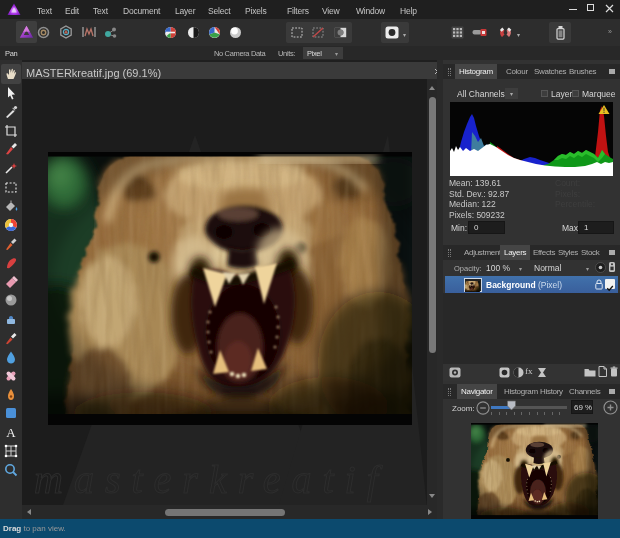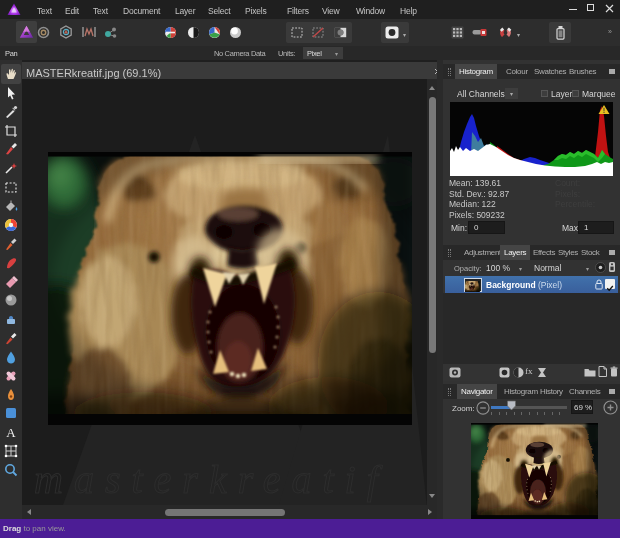--- a/index.html
+++ b/index.html
@@ -10,21 +10,21 @@
 #menubar { left:0; top:0; width:620px; height:19px; background:#1f1f1f; color:#c4c4c4; font-size:8.5px; letter-spacing:-0.2px; }
 #menubar span.mi { position:absolute; top:6px; }
 #toolbar { left:0; top:19px; width:620px; height:27px; background:#2d2d2d; }
 #ctxbar { left:0; top:46px; width:620px; height:14px; background:#282828; color:#b8b8b8; font-size:7.5px; letter-spacing:-0.35px; }
 #leftbar { left:0; top:60px; width:22px; height:459px; background:#2e2e2e; }
 #tabbar { left:22px; top:62px; width:421px; height:17px; background:#3a3a3a; color:#c8c8c8; font-size:11px; }
 #canvas { left:22px; top:79px; width:405px; height:426px; background:#1c1c1c; overflow:hidden; }
 #vscroll { left:427px; top:79px; width:10px; height:426px; background:#282828; }
 #hscroll { left:22px; top:505px; width:415px; height:14px; background:#282828; }
 #gutter { left:437px; top:60px; width:6px; height:460px; background:#2a2a2a; }
-#statusbar { left:0; top:519px; width:620px; height:19px; background:#4c1d95; color:#999; font-size:8px; }
+#statusbar { left:0; top:519px; width:620px; height:19px; background:#0c4a6e; color:#999; font-size:8px; }
 #rightpanel { left:443px; top:60px; width:177px; height:459px; background:#2c2c2c; }
 .tabrow { position:absolute; left:0; width:177px; height:15px; background:#282828; color:#b0b0b0; font-size:8px; letter-spacing:-0.3px; }
 .tabrow .t { position:absolute; top:0; height:15px; line-height:15px; padding:0 4px; }
 .tabrow .t.on { background:#454545; color:#f0f0f0; }
 .tabrow .grip { position:absolute; left:5px; top:4px; width:3px; height:8px;
   border-left:1px dotted #777; border-right:1px dotted #777; }
 .tabrow .menu { position:absolute; right:5px; top:5px; width:6px; height:5px; background:#aaa; }
 .sect { position:absolute; left:443px; width:177px; background:#323232; }
 .dd { position:absolute; color:#d6d6d6; font-size:8.5px; }
 .ibox { position:absolute; background:#1d1d1d; border:1px solid #161616; color:#d8d8d8; font-size:8px; }

